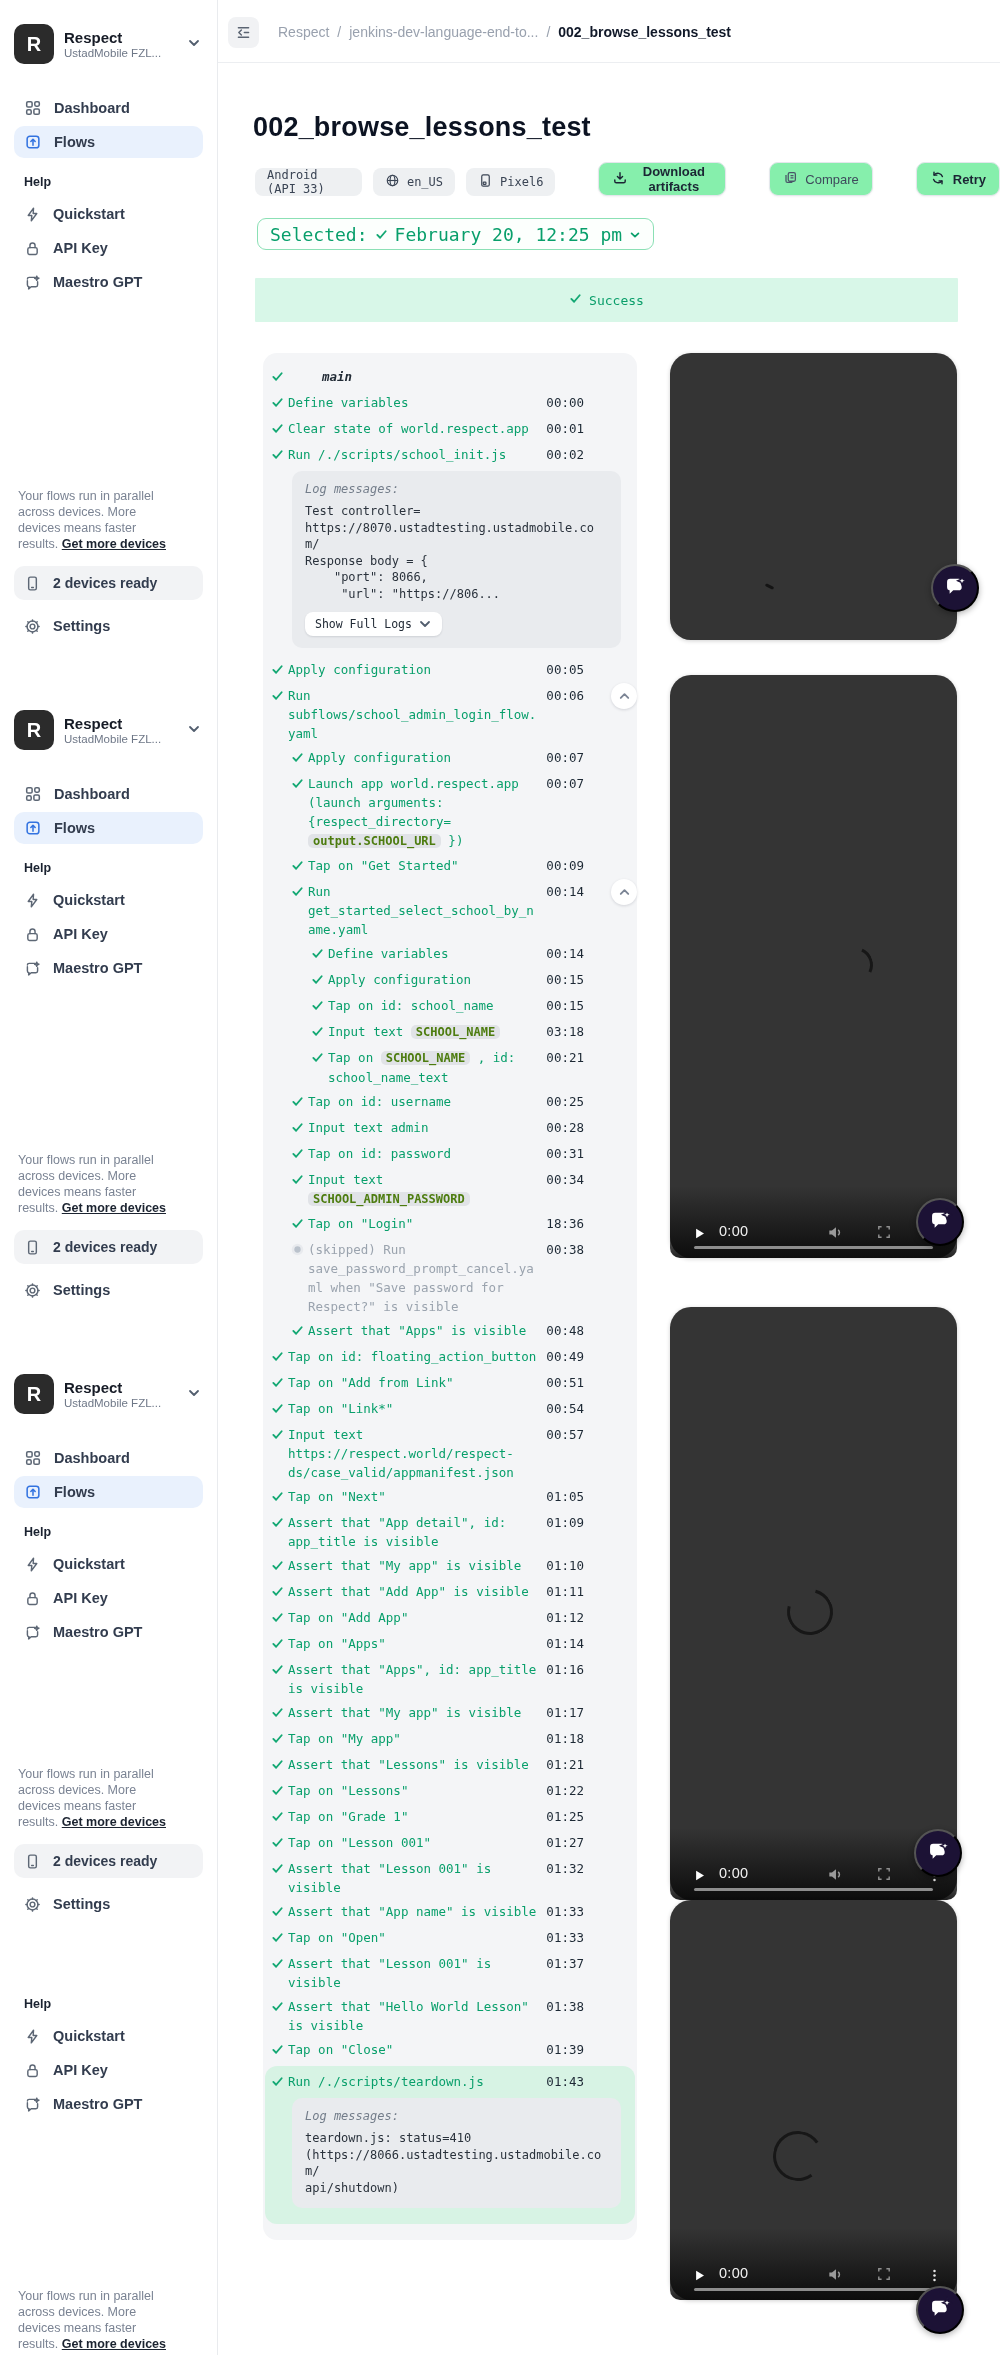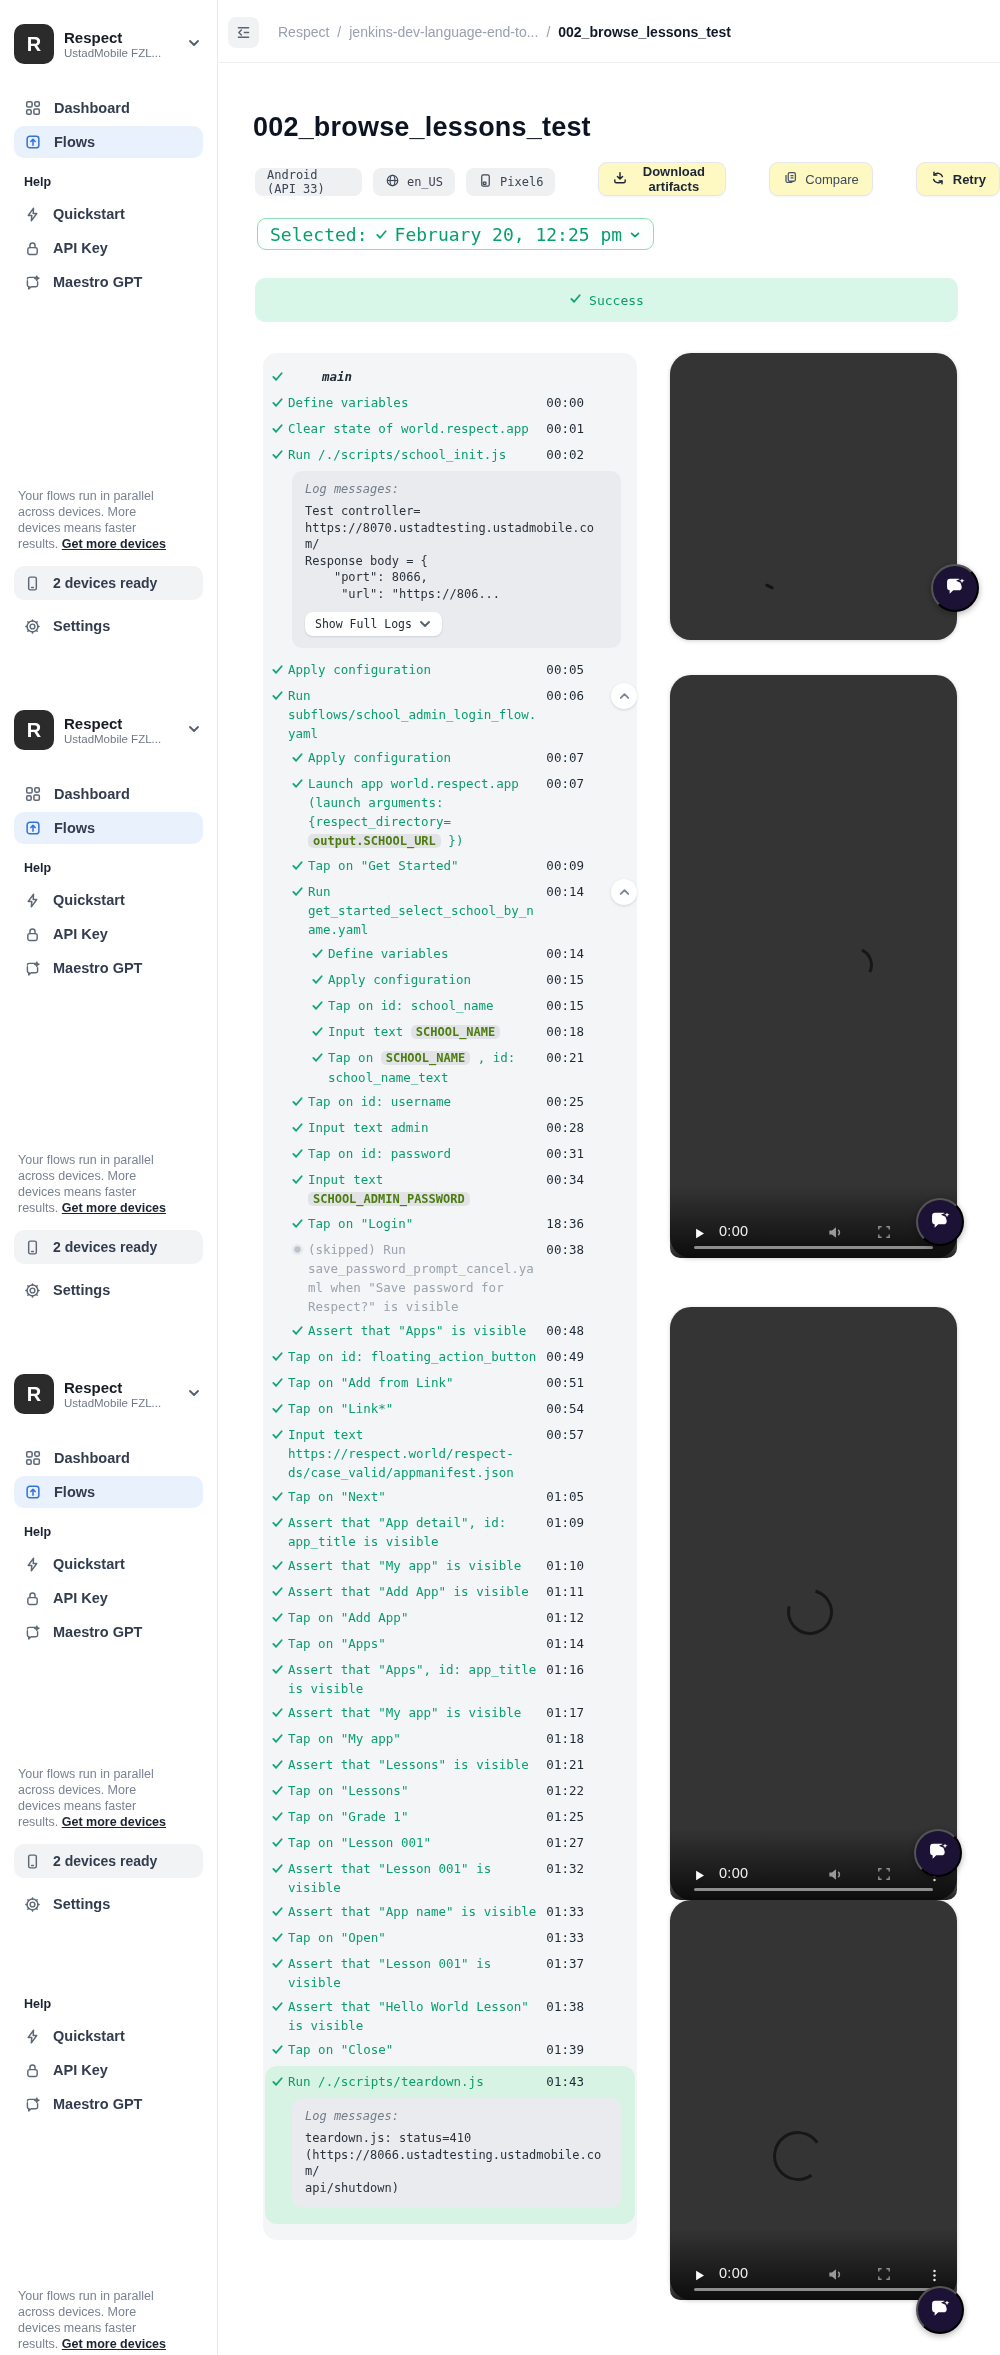--- a/index.html
+++ b/index.html
@@ -40,30 +40,30 @@
                 font-size:14px; color:#99a1ae; }
   .breadcrumb .sep { margin:0 8px; }
   .breadcrumb .current { color:#101828; font-weight:bold; }
 
   
   .page-title { position:absolute; left:253px; top:112px; font-size:27px; font-weight:bold;
                 color:#0c1322; letter-spacing:.2px; }
   .toolbar { position:absolute; left:255px; top:162px; display:flex; gap:11px; align-items:flex-end; }
   .badge { height:28px; background:#eef0f2; border-radius:8px; display:flex; align-items:center; gap:7px;
            padding:0 12px; font-family:"DejaVu Sans Mono","Liberation Mono",monospace; font-size:12px; color:#3a4454; }
-  .act-btn { height:33px; background:#fef9c3; border:1px solid #e4e7ec; border-radius:9px; display:flex;
+  .act-btn { height:33px; background:#86efac; border:1px solid #e4e7ec; border-radius:9px; display:flex;
              align-items:center; gap:7px; padding:16px 13px; font-size:13px; color:#1b2534; font-weight:bold;
              box-shadow:0 1px 2px rgba(16,24,40,.05);margin-left:32px; }
   .act-btn.plain { font-weight:normal; color:#3e4a5c; }
 
   .run-selector { position:absolute; left:257px; top:218px; height:32px; border:1.5px solid #8be0b5;
                   border-radius:9px; background:#fcfffd; display:flex; align-items:center; gap:7px; padding:0 12px;
                   font-family:"DejaVu Sans Mono","Liberation Mono",monospace; font-size:18px; color:#089f6b; }
   .banner { position:absolute; left:255px; top:278px; width:703px; height:44px; background:#d8f7e8;
-            border-radius:10px; display:flex; align-items:center; justify-content:center; gap:7px;
+            border-radius:1px; display:flex; align-items:center; justify-content:center; gap:7px;
             font-family:"DejaVu Sans Mono","Liberation Mono",monospace; font-size:13px; color:#0a9e6a; font-weight:500; }
 
   
   .steps-card { position:absolute; left:263px; top:353px; width:374px; background:#f4f5f7;
                 border-radius:14px; padding:14px 16px 16px 8px; }
   .step { position:relative; display:flex; align-items:flex-start; margin-bottom:5px;
           font-family:"DejaVu Sans Mono","Liberation Mono",monospace; font-size:12.5px; line-height:19px; color:#089f6b; }
   .step .ck { flex:0 0 17px; padding-top:2px; }
   .stext { flex:1; padding-right:4px; overflow-wrap:anywhere; }
   .stime { flex:0 0 40px; text-align:right; color:#1d2935; margin-right:37px; white-space:nowrap; }
@@ -592,21 +592,21 @@
             <path d="M2.5 7.5 L5.5 10.5 L11.5 3.5"></path>
           </svg></span>
         <span class="stext">Tap on id: school_name</span>
         <span class="stime">00:15</span>
       </div>
       <div class="step  " style="padding-left:40px">
         <span class="ck"><svg width="13" height="13" viewBox="0 0 14 14" fill="none" stroke="#13a873" stroke-width="2" stroke-linecap="round" stroke-linejoin="round">
             <path d="M2.5 7.5 L5.5 10.5 L11.5 3.5"></path>
           </svg></span>
         <span class="stext">Input text <span class="chip">SCHOOL_NAME</span></span>
-        <span class="stime">00:18</span>
+        <span class="stime">03:18</span>
       </div>
       <div class="step  " style="padding-left:40px">
         <span class="ck"><svg width="13" height="13" viewBox="0 0 14 14" fill="none" stroke="#13a873" stroke-width="2" stroke-linecap="round" stroke-linejoin="round">
             <path d="M2.5 7.5 L5.5 10.5 L11.5 3.5"></path>
           </svg></span>
         <span class="stext">Tap on <span class="chip">SCHOOL_NAME</span> , id: school_name_text</span>
         <span class="stime">00:21</span>
       </div>
       <div class="step  " style="padding-left:20px">
         <span class="ck"><svg width="13" height="13" viewBox="0 0 14 14" fill="none" stroke="#13a873" stroke-width="2" stroke-linecap="round" stroke-linejoin="round">

